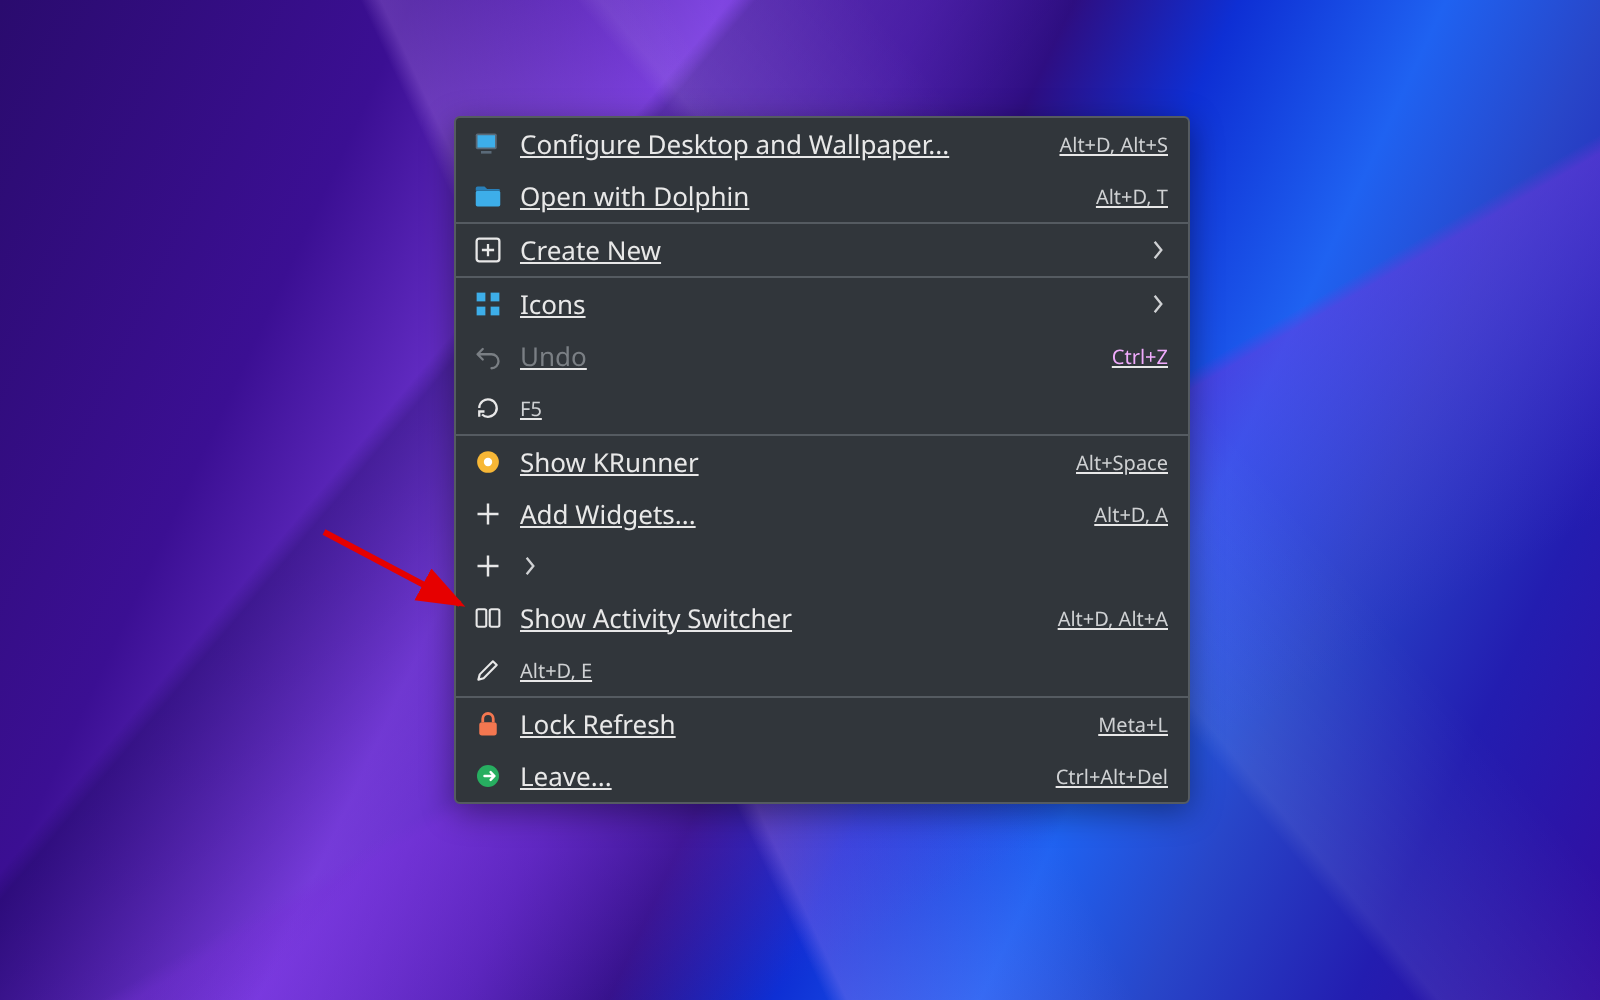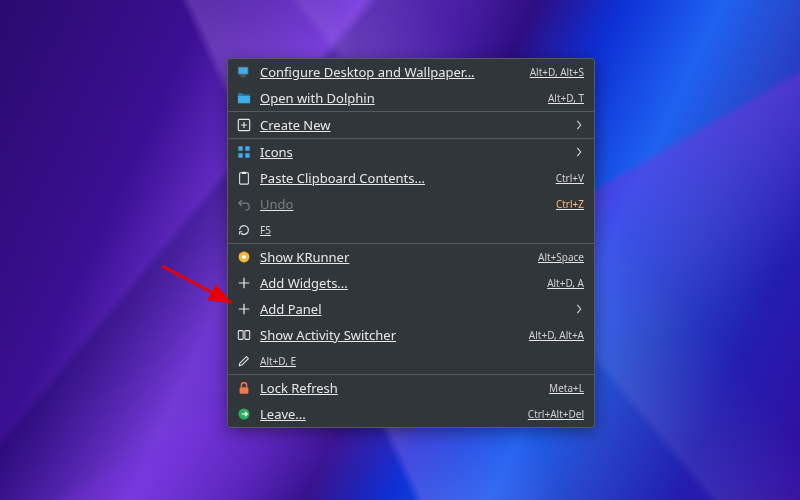--- a/index.html
+++ b/index.html
@@ -18,21 +18,21 @@
 
   .context-menu{position:absolute;left:227px;top:58px;width:366px;background:#31363b;border:1px solid #555b61;border-radius:3px;box-shadow:0 4px 16px rgba(0,0,0,.4);}
   .section{border-bottom:1px solid #555b61;padding:0 0;text-decoration:underline;}
   .section:last-child{border-bottom:none;}
   .item{display:flex;align-items:center;height:26px;padding:0 10px 0 8px;gap:8px;}
   .item.disabled{color:#7a7f84;}
   .icon{width:16px;height:16px;display:flex;align-items:center;justify-content:center;flex:0 0 16px;}
   .icon svg{width:14px;height:14px;display:block;}
   .label{flex:1;white-space:nowrap;overflow:hidden;}
   .shortcut{color:#cfd1d3;font-size:10px;}
-  .item.disabled .shortcut{color:#fdba74;}
+  .item.disabled .shortcut{color:#f0abfc;}
   .chevron{width:10px;display:flex;align-items:center;justify-content:center;color:#cfd1d3;}
   .chevron svg{width:8px;height:10px;}
 
   .arrow{position:absolute;pointer-events:none;}
   .arrow svg{overflow:visible;}
 </style>
 </head>
 <body>
 
 <div class="wallpaper"></div>
@@ -87,30 +87,20 @@
             <rect x="9.5" y="9.5" width="5" height="5" fill="#3daee9"></rect>
           </svg>
         </span>
         <span class="label">Icons</span>
         <span class="chevron">
           <svg viewBox="0 0 8 12">
             <path d="M2 1l4 5-4 5" fill="none" stroke="currentColor" stroke-width="1.4"></path>
           </svg>
         </span>
       </div>
-      <div class="item">
-        <span class="icon">
-          <svg viewBox="0 0 16 16">
-            <rect x="3" y="2" width="10" height="13" rx="1" fill="none" stroke="#e8e8e8" stroke-width="1.2"></rect>
-            <rect x="5.5" y="0.8" width="5" height="2.6" rx="0.8" fill="#e8e8e8"></rect>
-          </svg>
-        </span>
-        <span class="label">Paste Clipboard Contents...</span>
-        <span class="shortcut">Ctrl+V</span>
-      </div>
       <div class="item disabled">
         <span class="icon">
           <svg viewBox="0 0 16 16">
             <path d="M5 4 L2 7 L5 10 M2.5 7 H10 a4 4 0 0 1 0 8" fill="none" stroke="currentColor" stroke-width="1.3" stroke-linecap="round" stroke-linejoin="round"></path>
           </svg>
         </span>
         <span class="label">Undo</span>
         <span class="shortcut">Ctrl+Z</span>
       </div>
       <div class="item">
@@ -142,21 +132,20 @@
         </span>
         <span class="label">Add Widgets...</span>
         <span class="shortcut">Alt+D, A</span>
       </div>
       <div class="item">
         <span class="icon">
           <svg viewBox="0 0 16 16">
             <path d="M8 2v12M2 8h12" stroke="#e8e8e8" stroke-width="1.4"></path>
           </svg>
         </span>
-        <span class="label">Add Panel</span>
         <span class="chevron">
           <svg viewBox="0 0 8 12">
             <path d="M2 1l4 5-4 5" fill="none" stroke="currentColor" stroke-width="1.4"></path>
           </svg>
         </span>
       </div>
       <div class="item">
         <span class="icon">
           <svg viewBox="0 0 16 16">
             <rect x="1.5" y="3" width="5.5" height="10" rx="1" fill="none" stroke="#e8e8e8" stroke-width="1.2"></rect>

